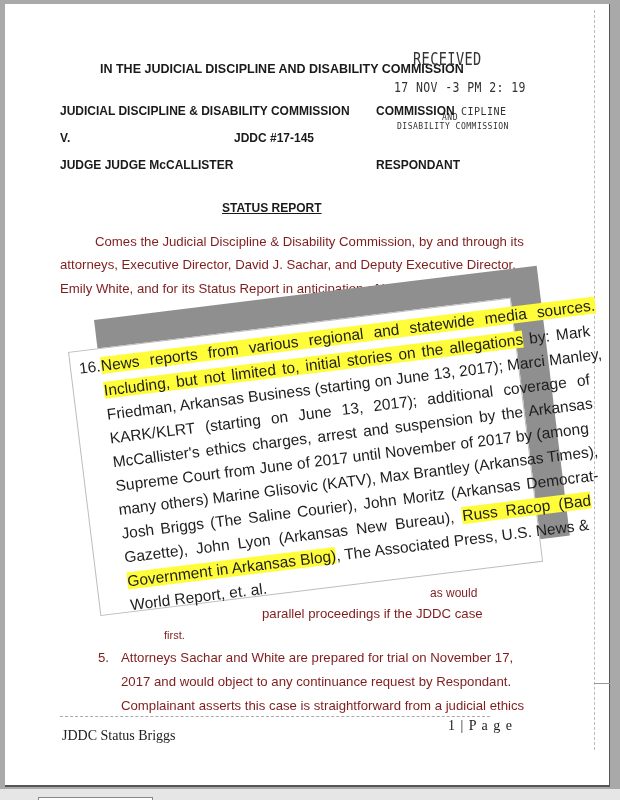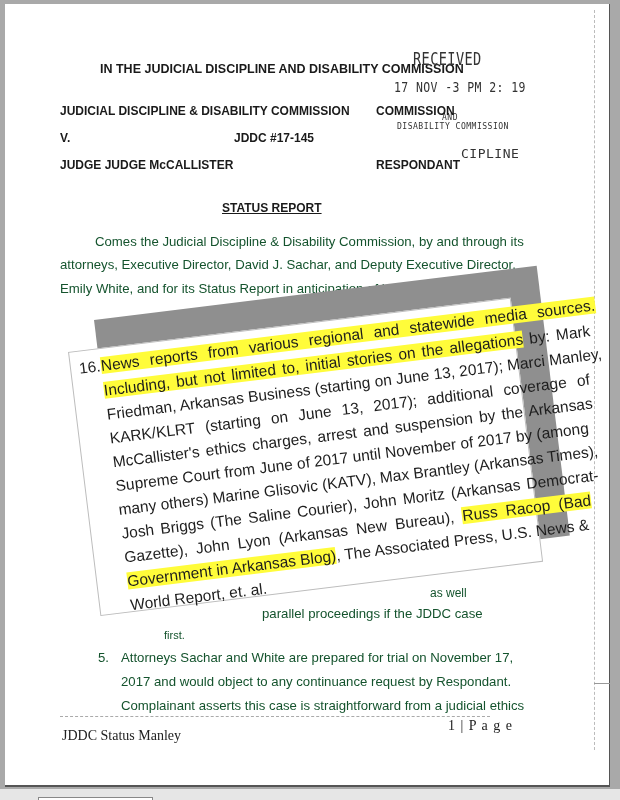--- a/index.html
+++ b/index.html
@@ -34,21 +34,21 @@
     left: 0; top: 789px; width: 620px; height: 11px;
     background: #e6e6e6;
   }
   .bottom-field {
     position: absolute;
     left: 38px; top: 797px; width: 115px; height: 6px;
     border: 1px solid #888; background: #fff;
   }
   .abs { position: absolute; white-space: nowrap; }
   .hdr { font-size: 12px; font-weight: bold; }
-  .body-text { font-size: 13.2px; color: #14532d; }
+  .body-text { font-size: 13.2px; color: #7f1d1d; }
   .stamp {
     font-family: "DejaVu Sans Mono", monospace;
     color: #333;
     letter-spacing: 0.5px;
   }
   .title-u { text-decoration: underline; }
   .footer-rule {
     position: absolute;
     left: 60px; top: 716px; width: 430px; height: 0;
     border-top: 1px dashed #aaa;
@@ -87,53 +87,53 @@
 <body>
 
 <div class="page"></div>
 <div class="page-rule-right"></div>
 <div class="page-rule-right2"></div>
 
 <div class="abs hdr" style="left:100px; top:62px; font-size:12.5px;">IN THE JUDICIAL DISCIPLINE AND DISABILITY COMMISSION</div>
 
 <div class="abs stamp" style="left:413px; top:49px; font-size:17px; transform:scaleX(0.8); transform-origin:0 0;">RECEIVED</div>
 <div class="abs stamp" style="left:394px; top:79px; font-size:14px; transform:scaleX(0.82); transform-origin:0 0;">17 NOV -3 PM 2: 19</div>
-<div class="abs stamp" style="left:461px; top:106px; font-size:13px;margin-top:40px;">CIPLINE</div>
+<div class="abs stamp" style="left:461px; top:106px; font-size:10px;">CIPLINE</div>
 <div class="abs stamp" style="left:442px; top:113px; font-size:8px;">AND</div>
 <div class="abs stamp" style="left:397px; top:121px; font-size:9px; transform:scaleX(0.9); transform-origin:0 0;">DISABILITY COMMISSION</div>
 
 <div class="abs hdr" style="left:60px; top:104px;">JUDICIAL DISCIPLINE &amp; DISABILITY COMMISSION</div>
 <div class="abs hdr" style="left:376px; top:104px;">COMMISSION</div>
 <div class="abs hdr" style="left:60px; top:131px;">V.</div>
 <div class="abs hdr" style="left:234px; top:131px;">JDDC #17-145</div>
 <div class="abs hdr" style="left:60px; top:158px;">JUDGE JUDGE McCALLISTER</div>
 <div class="abs hdr" style="left:376px; top:158px;">RESPONDANT</div>
 
 <div class="abs hdr title-u" style="left:222px; top:201px;">STATUS REPORT</div>
 
 <div class="abs body-text" style="left:95px; top:234px;">Comes the Judicial Discipline &amp; Disability Commission, by and through its</div>
 <div class="abs body-text" style="left:60px; top:257px;text-align:right;">attorneys, Executive Director, David J. Sachar, and Deputy Executive Director,</div>
 <div class="abs body-text" style="left:60px; top:281px;">Emily White, and for its Status Report in anticipation of hearing, hereby states:</div>
 
 <div class="abs body-text" style="left:96px; top:317px;">1.</div>
 <div class="abs body-text" style="left:118px; top:317px;">The case is set for hearing on Novemb</div>
 <div class="abs body-text" style="left:118px; top:339px;">the regularly</div>
 
-<div class="abs body-text" style="left:430px; top:586px; font-size:12px;">as well</div>
+<div class="abs body-text" style="left:430px; top:586px; font-size:12px;">as would</div>
 <div class="abs body-text" style="left:262px; top:606px;">parallel proceedings if the JDDC case</div>
 <div class="abs body-text" style="left:124px; top:629px; font-size:11px;margin-left:40px;">first.</div>
 
 <div class="abs body-text" style="left:98px; top:650px;">5.</div>
 <div class="abs body-text" style="left:121px; top:650px;">Attorneys Sachar and White are prepared for trial on November 17,</div>
 <div class="abs body-text" style="left:121px; top:674px;">2017 and would object to any continuance request by Respondant.</div>
 <div class="abs body-text" style="left:121px; top:698px;">Complainant asserts this case is straightforward from a judicial ethics</div>
 
 <div class="footer-rule"></div>
 <div class="abs footer-text" style="left:448px; top:718px; letter-spacing:1px;">1 | P a g e</div>
-<div class="abs footer-text" style="left:62px; top:728px;">JDDC Status Manley</div>
+<div class="abs footer-text" style="left:62px; top:728px;">JDDC Status Briggs</div>
 
 <div class="callout-shadow"></div>
 <div class="callout">
   <span class="num" style="left:8px; top:8px;">16.</span>
   <div class="line" style="left:30px; top:8px; word-spacing:6px;"><span class="hl">News reports from various regional and statewide media sources.</span></div>
   <div class="line" style="left:30px; top:33px; word-spacing:2px;"><span class="hl">Including, but not limited to, initial stories on the allegations</span><span> by: Mark</span></div>
   <div class="line" style="left:30px; top:57px;">Friedman, Arkansas Business (starting on June 13, 2017); Marci Manley,</div>
   <div class="line" style="left:30px; top:81px; word-spacing:6px;">KARK/KLRT (starting on June 13, 2017); additional coverage of</div>
   <div class="line" style="left:30px; top:105px; word-spacing:2px;">McCallister's ethics charges, arrest and suspension by the Arkansas</div>
   <div class="line" style="left:30px; top:129px;">Supreme Court from June of 2017 until November of 2017 by (among</div>

